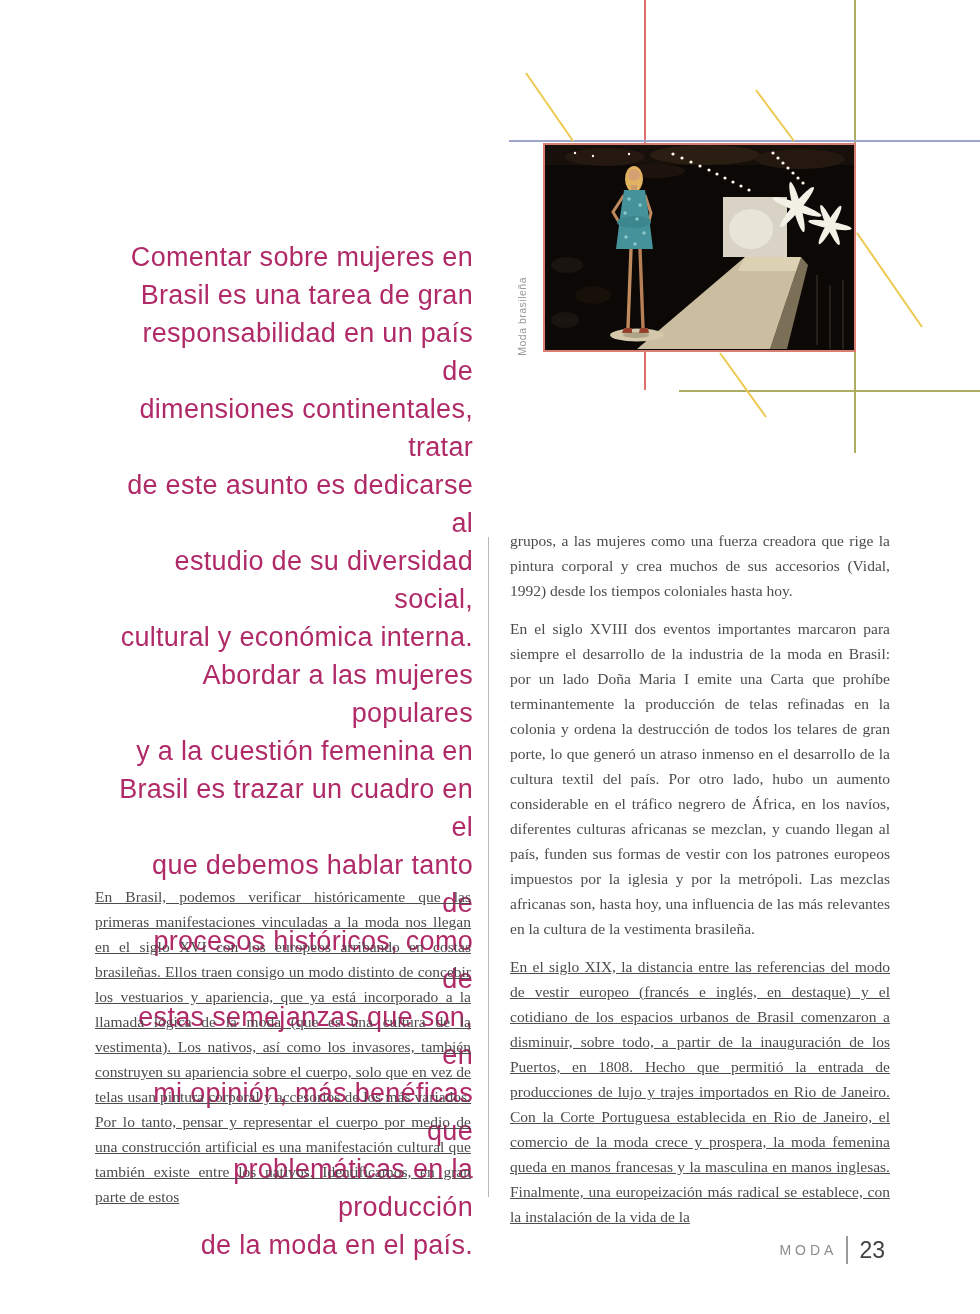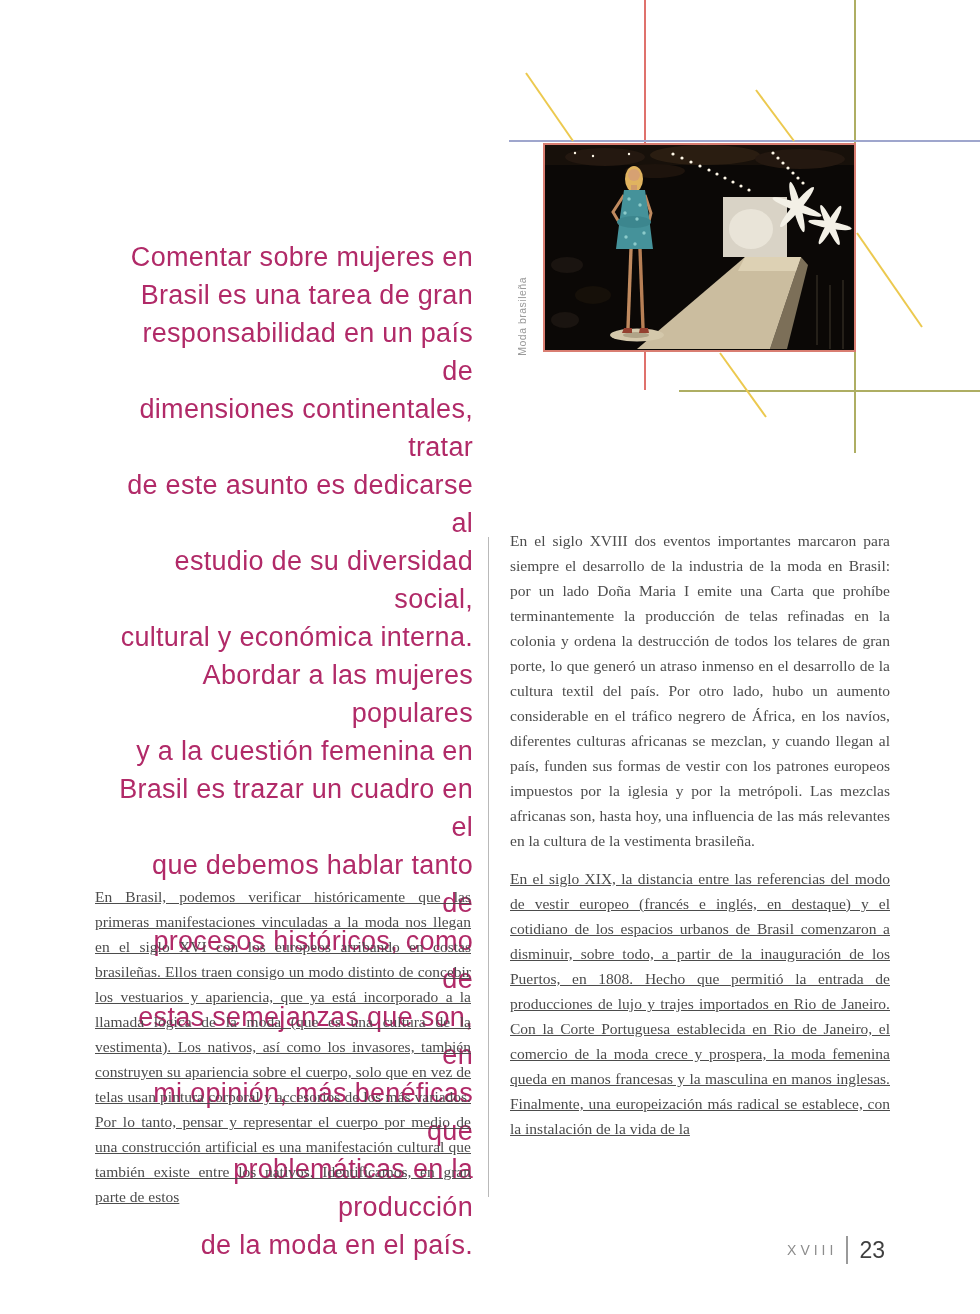--- a/index.html
+++ b/index.html
@@ -210,23 +210,24 @@
 estas semejanzas que son, en
 mi opinión, más benéficas que
 problemáticas en la producción
 de la moda en el país.</div>
 
   <div class="col col-left">
     <p>En Brasil, podemos verificar históricamente que las primeras manifestaciones vinculadas a la moda nos llegan en el siglo XVI con los europeos arribando en costas brasileñas. Ellos traen consigo un modo distinto de concebir los vestuarios y apariencia, que ya está incorporado a la llamada lógica de la moda (que es una cultura de la vestimenta). Los nativos, así como los invasores, también construyen su apariencia sobre el cuerpo, solo que en vez de telas usan pintura corporal y accesorios de los más variados. Por lo tanto, pensar y representar el cuerpo por medio de una construcción artificial es una manifestación cultural que también existe entre los nativos. Identificamos, en gran parte de estos</p>
   </div>
   <div class="col-divider"></div>
   <div class="col col-right">
+    <p>grupos, a las mujeres como una fuerza creadora que rige la pintura corporal y crea muchos de sus accesorios (Vidal, 1992) desde los tiempos coloniales hasta hoy.</p>
     <p>En el siglo XVIII dos eventos importantes marcaron para siempre el desarrollo de la industria de la moda en Brasil: por un lado Doña Maria I emite una Carta que prohíbe terminantemente la producción de telas refinadas en la colonia y ordena la destrucción de todos los telares de gran porte, lo que generó un atraso inmenso en el desarrollo de la cultura textil del país. Por otro lado, hubo un aumento considerable en el tráfico negrero de África, en los navíos, diferentes culturas africanas se mezclan, y cuando llegan al país, funden sus formas de vestir con los patrones europeos impuestos por la iglesia y por la metrópoli. Las mezclas africanas son, hasta hoy, una influencia de las más relevantes en la cultura de la vestimenta brasileña.</p>
     <p>En el siglo XIX, la distancia entre las referencias del modo de vestir europeo (francés e inglés, en destaque) y el cotidiano de los espacios urbanos de Brasil comenzaron a disminuir, sobre todo, a partir de la inauguración de los Puertos, en 1808. Hecho que permitió la entrada de producciones de lujo y trajes importados en Rio de Janeiro. Con la Corte Portuguesa establecida en Rio de Janeiro, el comercio de la moda crece y prospera, la moda femenina queda en manos francesas y la masculina en manos inglesas. Finalmente, una europeización más radical se establece, con la instalación de la vida de la</p>
   </div>
 
   <div class="footer">
-    <span class="footer-brand">XVIII</span>
+    <span class="footer-brand">MODA</span>
     <span class="footer-sep"></span>
     <span class="footer-page">23</span>
   </div>
 
 </div>
 
 </body></html>

